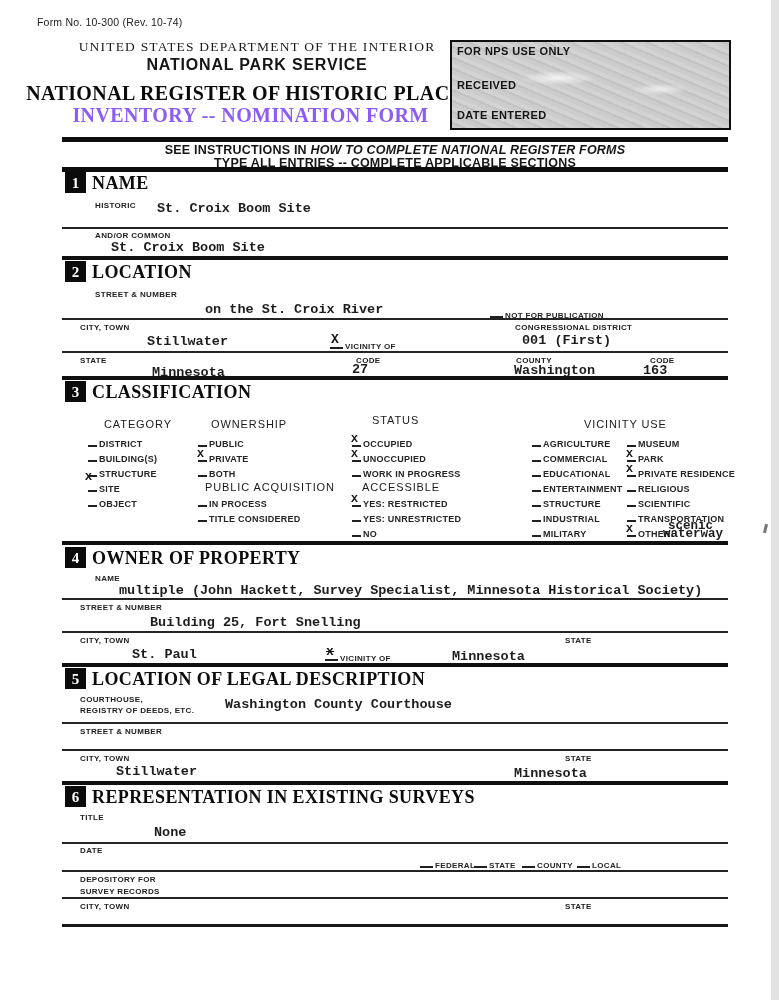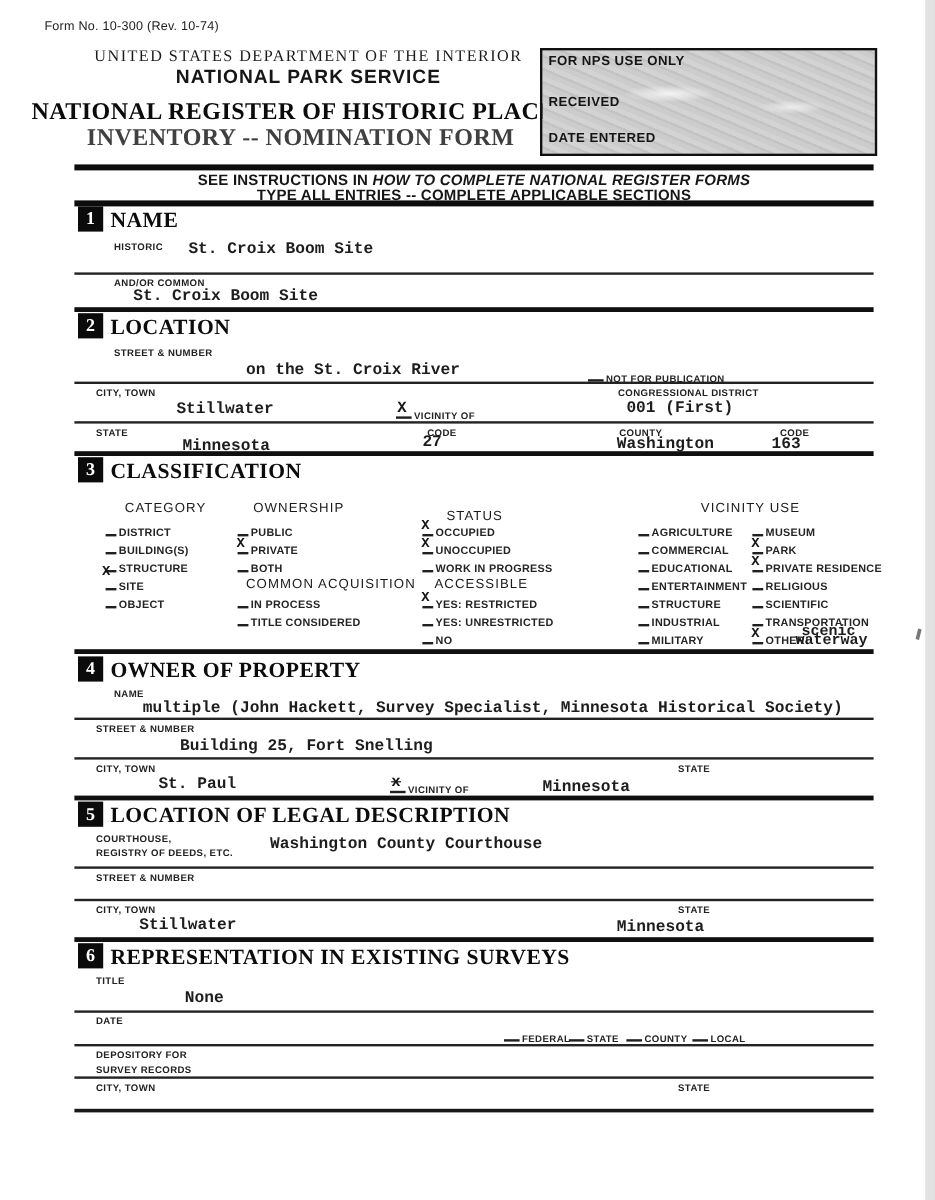--- a/index.html
+++ b/index.html
@@ -47,21 +47,21 @@
 
 <div class="page">
   <div class="edge"></div>
 
   <div class="lbl" style="left:37px;top:16px;font-size:10.5px;font-weight:400;letter-spacing:.2px;">Form No. 10-300 (Rev. 10-74)</div>
 
   <div class="hdr-center serifline" style="left:58px;top:39px;width:398px;">UNITED STATES DEPARTMENT OF THE INTERIOR</div>
   <div class="hdr-center" style="left:58px;top:56px;width:398px;font-size:16px;font-weight:700;letter-spacing:.8px;">NATIONAL PARK SERVICE</div>
 
   <div class="hdr-center" style="left:8px;top:82px;width:485px;font-family:'Liberation Serif',serif;font-weight:700;font-size:20px;letter-spacing:.4px;color:#0b0b0b;">NATIONAL REGISTER OF HISTORIC PLACES</div>
-  <div class="hdr-center" style="left:8px;top:104px;width:485px;font-family:'Liberation Serif',serif;font-weight:700;font-size:20px;letter-spacing:.4px;color:#404040;">INVENTORY -- NOMINATION FORM</div>
+  <div class="hdr-center" style="left:8px;top:104px;width:485px;font-family:'Liberation Serif',serif;font-weight:700;font-size:20px;letter-spacing:.4px;color:#8b5cf6;">INVENTORY -- NOMINATION FORM</div>
 
   <div class="npsbox">
     <div class="npslbl" style="top:3px;">FOR NPS USE ONLY</div>
     <div class="npslbl" style="top:37px;">RECEIVED</div>
     <div class="npslbl" style="top:67px;">DATE ENTERED</div>
   </div>
 
   <div class="bar" style="top:137px;"></div>
   <div class="hdr-center" style="left:62px;top:156px;width:666px;font-size:12.5px;font-weight:700;letter-spacing:.2px;">TYPE ALL ENTRIES -- COMPLETE APPLICABLE SECTIONS</div>
   <div class="hdr-center" style="left:62px;top:143px;width:666px;font-size:12.5px;font-weight:700;letter-spacing:.2px;"><span>SEE INSTRUCTIONS IN </span><i>HOW TO COMPLETE NATIONAL REGISTER FORMS</i></div>
@@ -100,33 +100,33 @@
   <div class="val" style="left:352px;top:362px;">27</div>
   <div class="val" style="left:514px;top:363px;">Washington</div>
   <div class="val" style="left:643px;top:363px;">163</div>
   <div class="hr hr2" style="top:376px;"></div>
 
   <div class="badge" style="left:65px;top:381px;">3</div>
   <div class="sec-title" style="left:92px;top:382px;">CLASSIFICATION</div>
 
   <div class="hd" style="left:104px;top:418px;">CATEGORY</div>
   <div class="hd" style="left:211px;top:418px;">OWNERSHIP</div>
-  <div class="hd" style="left:372px;top:424px;">STATUS</div>
+  <div class="hd" style="left:372px;top:414px;">STATUS</div>
   <div class="hd" style="left:584px;top:418px;">VICINITY USE</div>
 
   <div class="ck" style="left:88px;top:436px;"><span class="bk"><i class="xm"></i></span><span>DISTRICT</span></div>
   <div class="ck" style="left:88px;top:451px;"><span class="bk"><i class="xm"></i></span><span>BUILDING(S)</span></div>
   <div class="ck" style="left:88px;top:466px;"><span class="bk"><i class="xm"></i></span><span>STRUCTURE</span></div>
   <div class="ck xa" style="left:88px;top:481px;"><span class="bk"><i class="xm">X</i></span><span>SITE</span></div>
   <div class="ck" style="left:88px;top:496px;"><span class="bk"><i class="xm"></i></span><span>OBJECT</span></div>
 
   <div class="ck" style="left:198px;top:436px;"><span class="bk"><i class="xm"></i></span><span>PUBLIC</span></div>
   <div class="ck" style="left:198px;top:451px;"><span class="bk"><i class="xm">X</i></span><span>PRIVATE</span></div>
   <div class="ck" style="left:198px;top:466px;"><span class="bk"><i class="xm"></i></span><span>BOTH</span></div>
-  <div class="hd" style="left:205px;top:481px;">COMMON ACQUISITION</div>
+  <div class="hd" style="left:205px;top:481px;">PUBLIC ACQUISITION</div>
   <div class="ck" style="left:198px;top:496px;"><span class="bk"><i class="xm"></i></span><span>IN PROCESS</span></div>
   <div class="ck" style="left:198px;top:511px;"><span class="bk"><i class="xm"></i></span><span>TITLE CONSIDERED</span></div>
 
   <div class="ck" style="left:352px;top:436px;"><span class="bk"><i class="xm">X</i></span><span>OCCUPIED</span></div>
   <div class="ck" style="left:352px;top:451px;"><span class="bk"><i class="xm">X</i></span><span>UNOCCUPIED</span></div>
   <div class="ck" style="left:352px;top:466px;"><span class="bk"><i class="xm"></i></span><span>WORK IN PROGRESS</span></div>
   <div class="hd" style="left:362px;top:481px;">ACCESSIBLE</div>
   <div class="ck" style="left:352px;top:496px;"><span class="bk"><i class="xm">X</i></span><span>YES: RESTRICTED</span></div>
   <div class="ck" style="left:352px;top:511px;"><span class="bk"><i class="xm"></i></span><span>YES: UNRESTRICTED</span></div>
   <div class="ck" style="left:352px;top:526px;"><span class="bk"><i class="xm"></i></span><span>NO</span></div>

